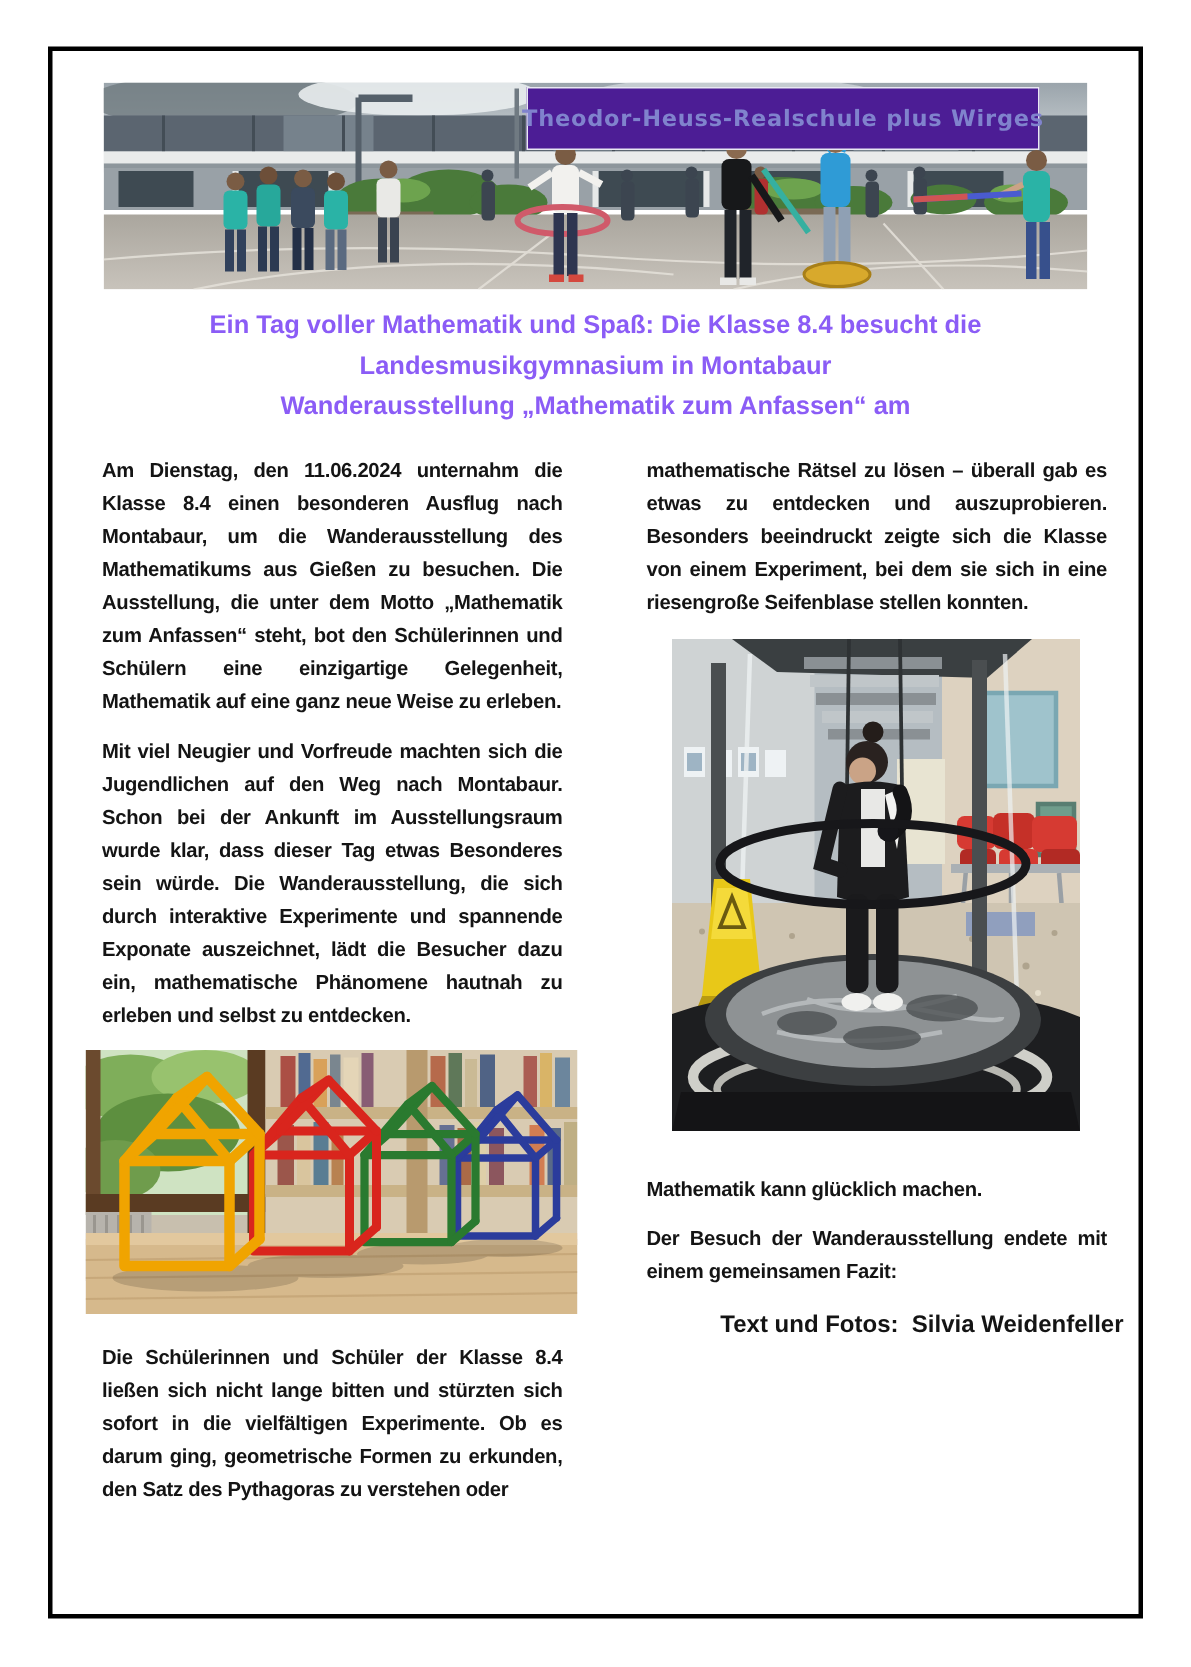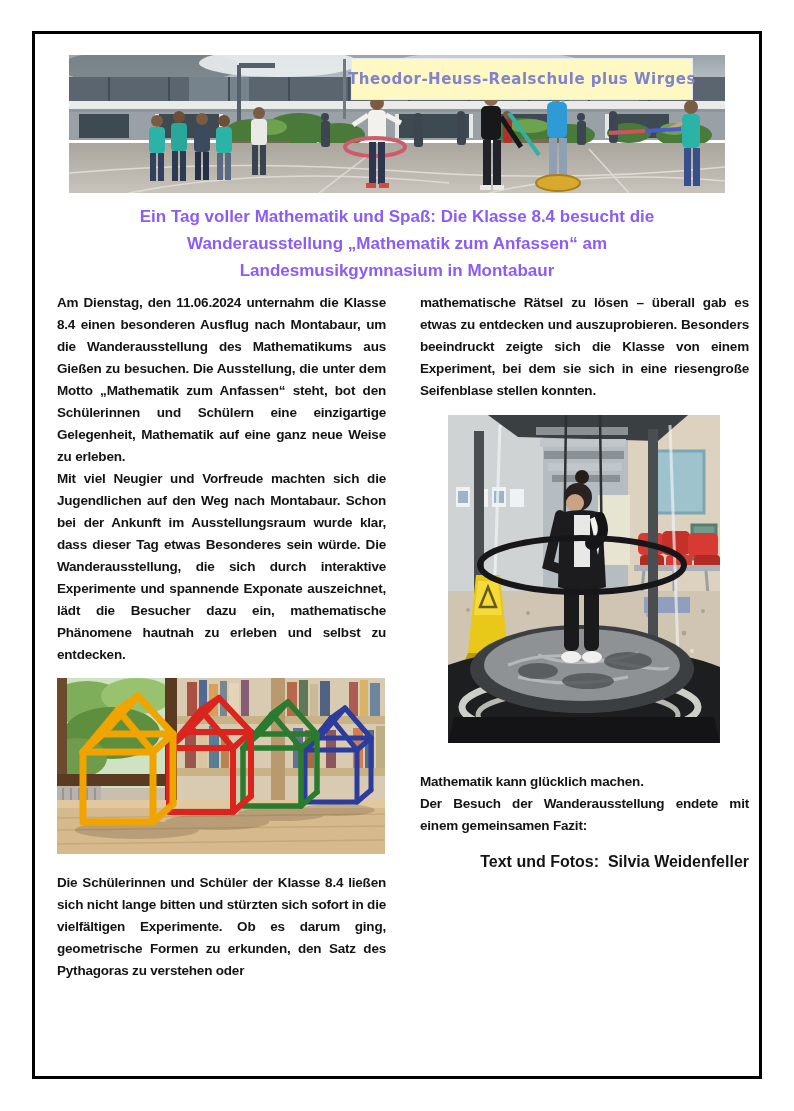--- a/index.html
+++ b/index.html
@@ -10,39 +10,39 @@
   .page-border{
     position:absolute;left:32px;top:31px;width:730px;height:1048px;
     border:3px solid #000;box-sizing:border-box;background:#fff;
   }
   .header-photo{
     position:absolute;left:69px;top:55px;width:656px;height:138px;overflow:hidden;
   }
   .header-photo svg{display:block;}
   .school-banner{
     position:absolute;top:3px;right:32px;width:340px;height:40px;
-    background:#fef9c3;display:flex;align-items:center;justify-content:center;
+    background:#4c1d95;display:flex;align-items:center;justify-content:center;
     border:1px solid #e8e8f2;
   }
   .school-banner span{
     font-family:"DejaVu Sans",sans-serif;font-weight:700;font-size:15px;
     color:#8083cd;letter-spacing:0.5px;white-space:nowrap;
   }
   .article-title{
     position:absolute;left:60px;top:203px;width:674px;text-align:center;
     font-weight:700;font-size:17px;line-height:27px;color:#8b5cf6;
   }
   .col{
     position:absolute;top:292px;width:329px;
     font-size:13.5px;line-height:22px;font-weight:700;color:#141414;
     text-align:justify;letter-spacing:-0.2px;
   }
   .col-left{left:57px;}
   .col-right{left:420px;}
-  .col p{margin:0;}
+  .col p{margin:11px;}
   .photo1{width:328px;height:176px;margin:12px 0 18px 0;overflow:hidden;}
   .photo2{width:272px;height:328px;margin:13px 0 28px 28px;overflow:hidden;}
   .photo1 svg,.photo2 svg{display:block;}
   .credit{
     margin-top:14px;text-align:right;font-size:16px;font-weight:700;
     letter-spacing:0;white-space:pre-wrap;
   }
 </style>
 </head>
 <body>
@@ -222,22 +222,22 @@
         <rect x="624" y="93" width="7" height="38" fill="#37508c"></rect>
     </g>
   </svg>
   <div class="school-banner">
     <span>Theodor-Heuss-Realschule plus Wirges</span>
   </div>
 </div>
 
 <div class="article-title">
   <div>Ein Tag voller Mathematik und Spaß: Die Klasse 8.4 besucht die</div>
+  <div>Landesmusikgymnasium in Montabaur</div>
   <div>Wanderausstellung „Mathematik zum Anfassen“ am</div>
-  <div>Landesmusikgymnasium in Montabaur</div>
 </div>
 
 <div class="col col-left">
   <p>Am Dienstag, den 11.06.2024 unternahm die Klasse 8.4 einen besonderen Ausflug nach Montabaur, um die Wanderausstellung des Mathematikums aus Gießen zu besuchen. Die Ausstellung, die unter dem Motto „Mathematik zum Anfassen“ steht, bot den Schülerinnen und Schülern eine einzigartige Gelegenheit, Mathematik auf eine ganz neue Weise zu erleben.</p>
   <p>Mit viel Neugier und Vorfreude machten sich die Jugendlichen auf den Weg nach Montabaur. Schon bei der Ankunft im Ausstellungsraum wurde klar, dass dieser Tag etwas Besonderes sein würde. Die Wanderausstellung, die sich durch interaktive Experimente und spannende Exponate auszeichnet, lädt die Besucher dazu ein, mathematische Phänomene hautnah zu erleben und selbst zu entdecken.</p>
 
   <div class="photo1">
     <svg width="328" height="176" viewBox="0 0 328 176">
 
       <rect x="0" y="0" width="328" height="176" fill="#c8bfae"></rect>

